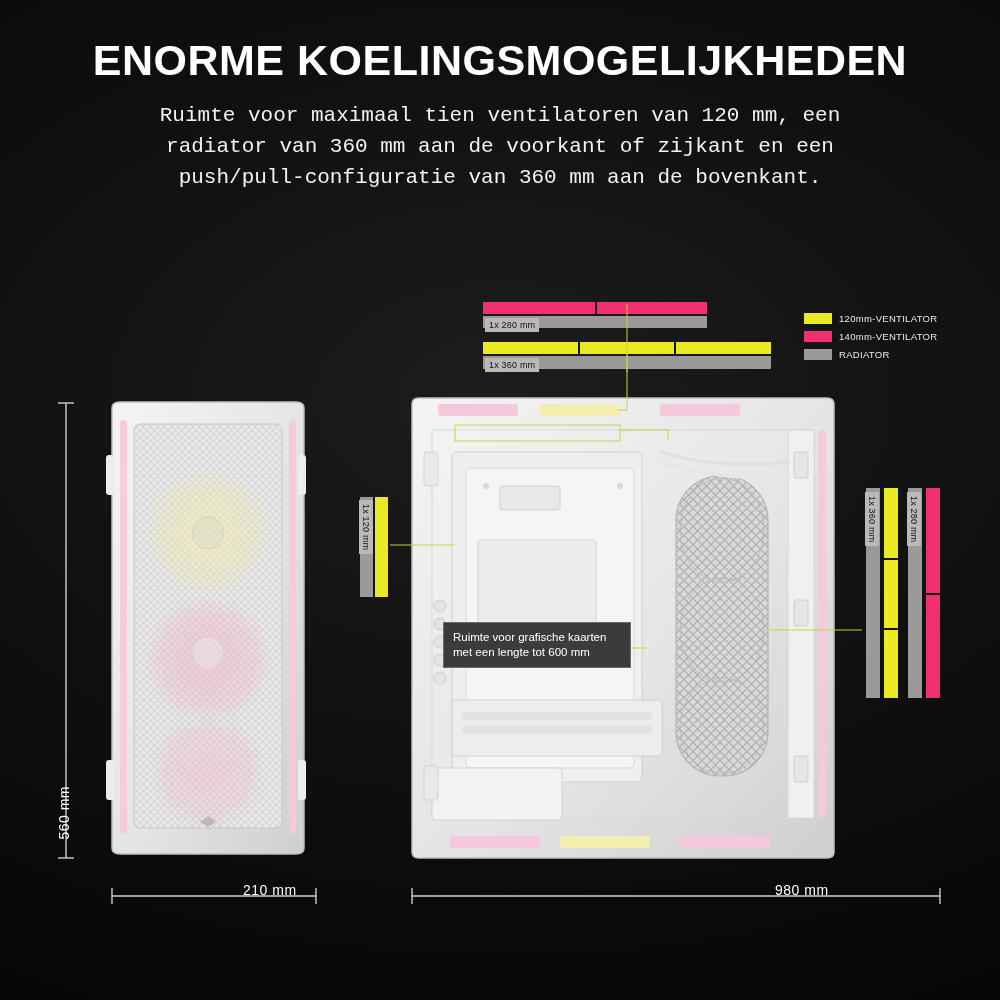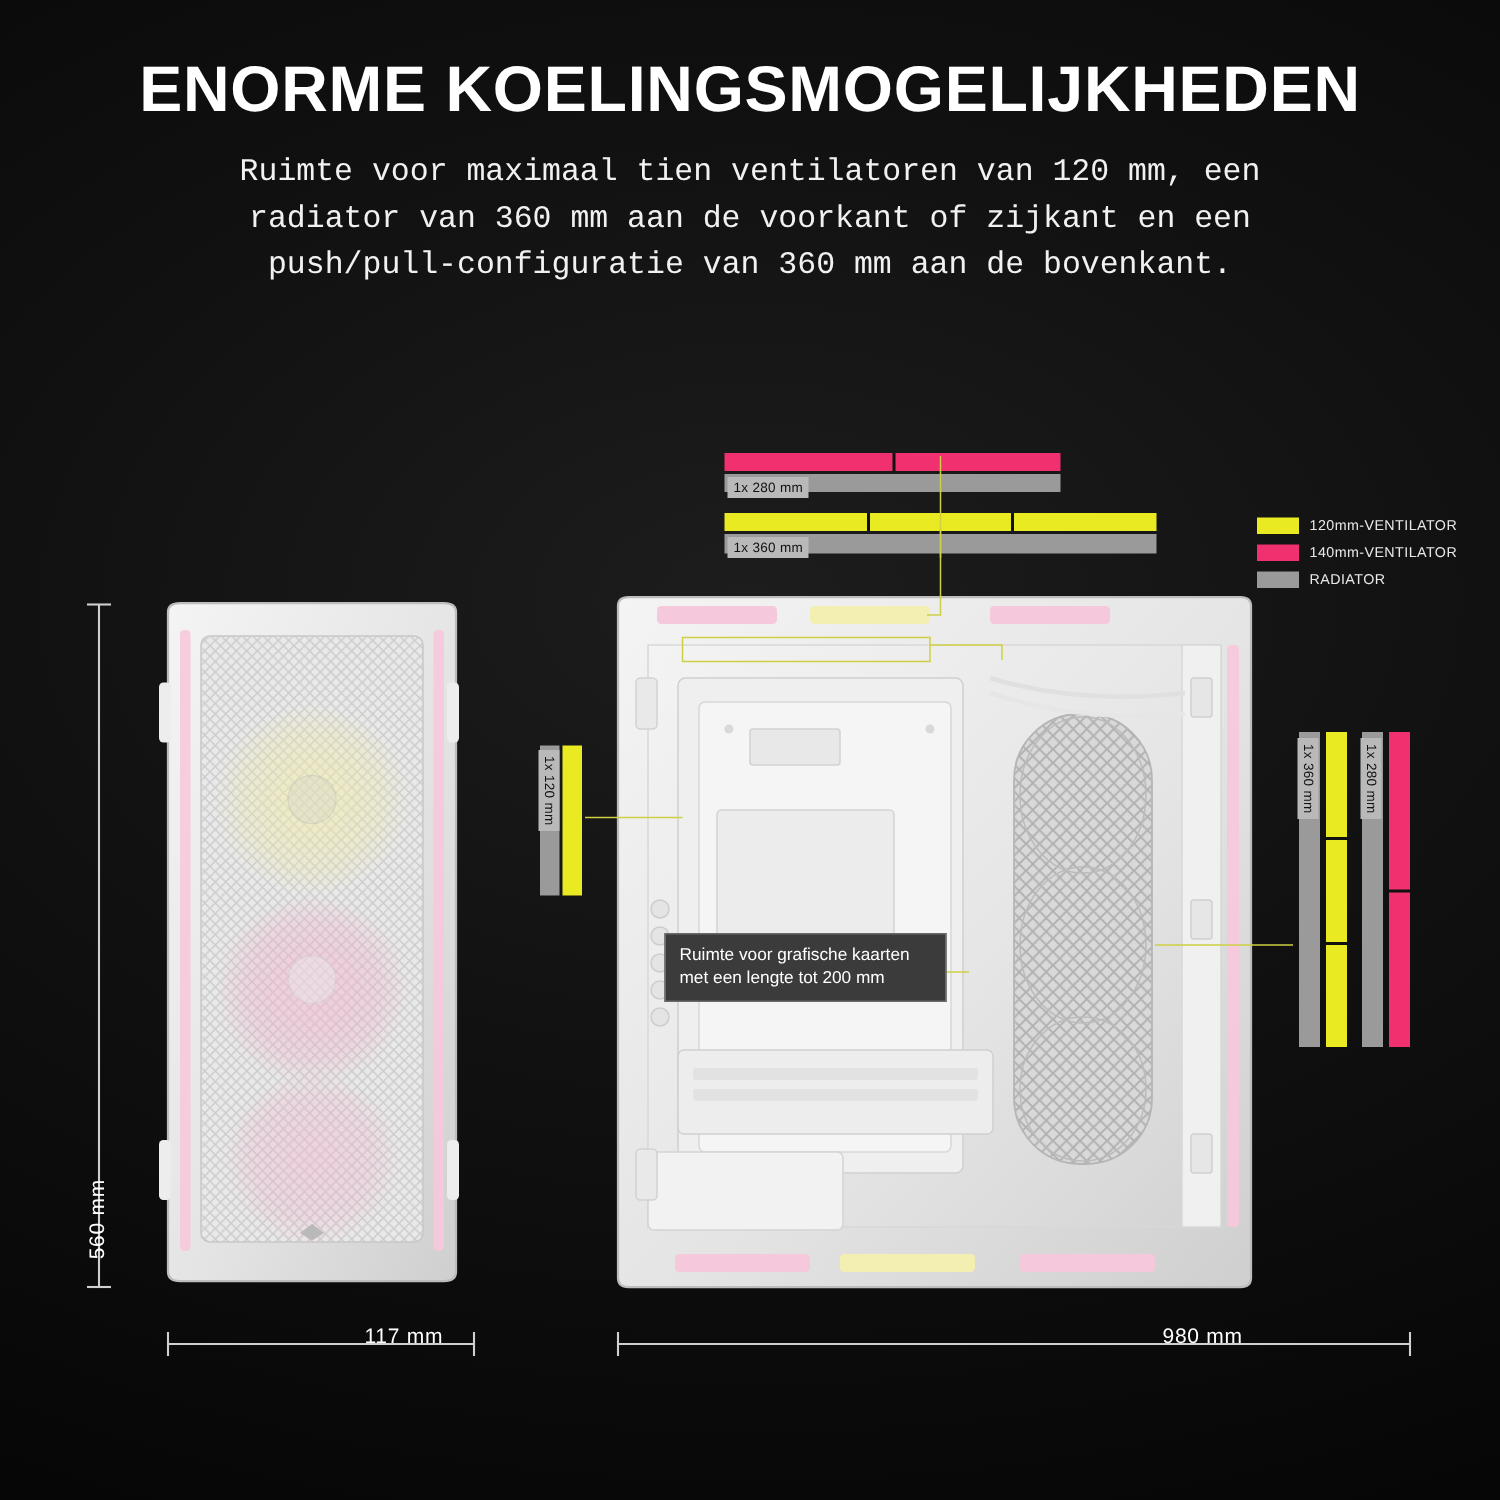--- a/index.html
+++ b/index.html
@@ -47,23 +47,22 @@
     line-height: 31px;
     color: #f1f1f1;
     font-weight: 400;
     font-family: Liberation Mono, monospace;
   }
 
   
   .legend {
     position: absolute;
     top: 311px;
-    left: 838px;
+    left: 804px;
     width: 160px;
-    margin-top: 32px;
   }
   .legend-row {
     display: flex;
     align-items: center;
     height: 15px;
     margin-bottom: 3px;
   }
   .legend-swatch {
     width: 28px;
     height: 11px;
@@ -332,18 +331,18 @@
       <line x1="112" y1="888" x2="112" y2="904"></line>
       <line x1="316" y1="888" x2="316" y2="904"></line>
 
       <line x1="412" y1="896" x2="940" y2="896"></line>
       <line x1="412" y1="888" x2="412" y2="904"></line>
       <line x1="940" y1="888" x2="940" y2="904"></line>
     </g>
   </svg>
 
   <div class="dim-text vert" style="left:56px; top:786px;">560 mm</div>
-  <div class="dim-text" style="left:243px; top:882px;">117 mm</div>
+  <div class="dim-text" style="left:243px; top:882px;">210 mm</div>
   <div class="dim-text" style="left:775px; top:882px;">980 mm</div>
 
-  <div class="callout" style="left:443px; top:622px;">Ruimte voor grafische kaarten met een lengte tot 200 mm</div>
+  <div class="callout" style="left:443px; top:622px;">Ruimte voor grafische kaarten met een lengte tot 600 mm</div>
 
 </div>
 
 </body></html>

